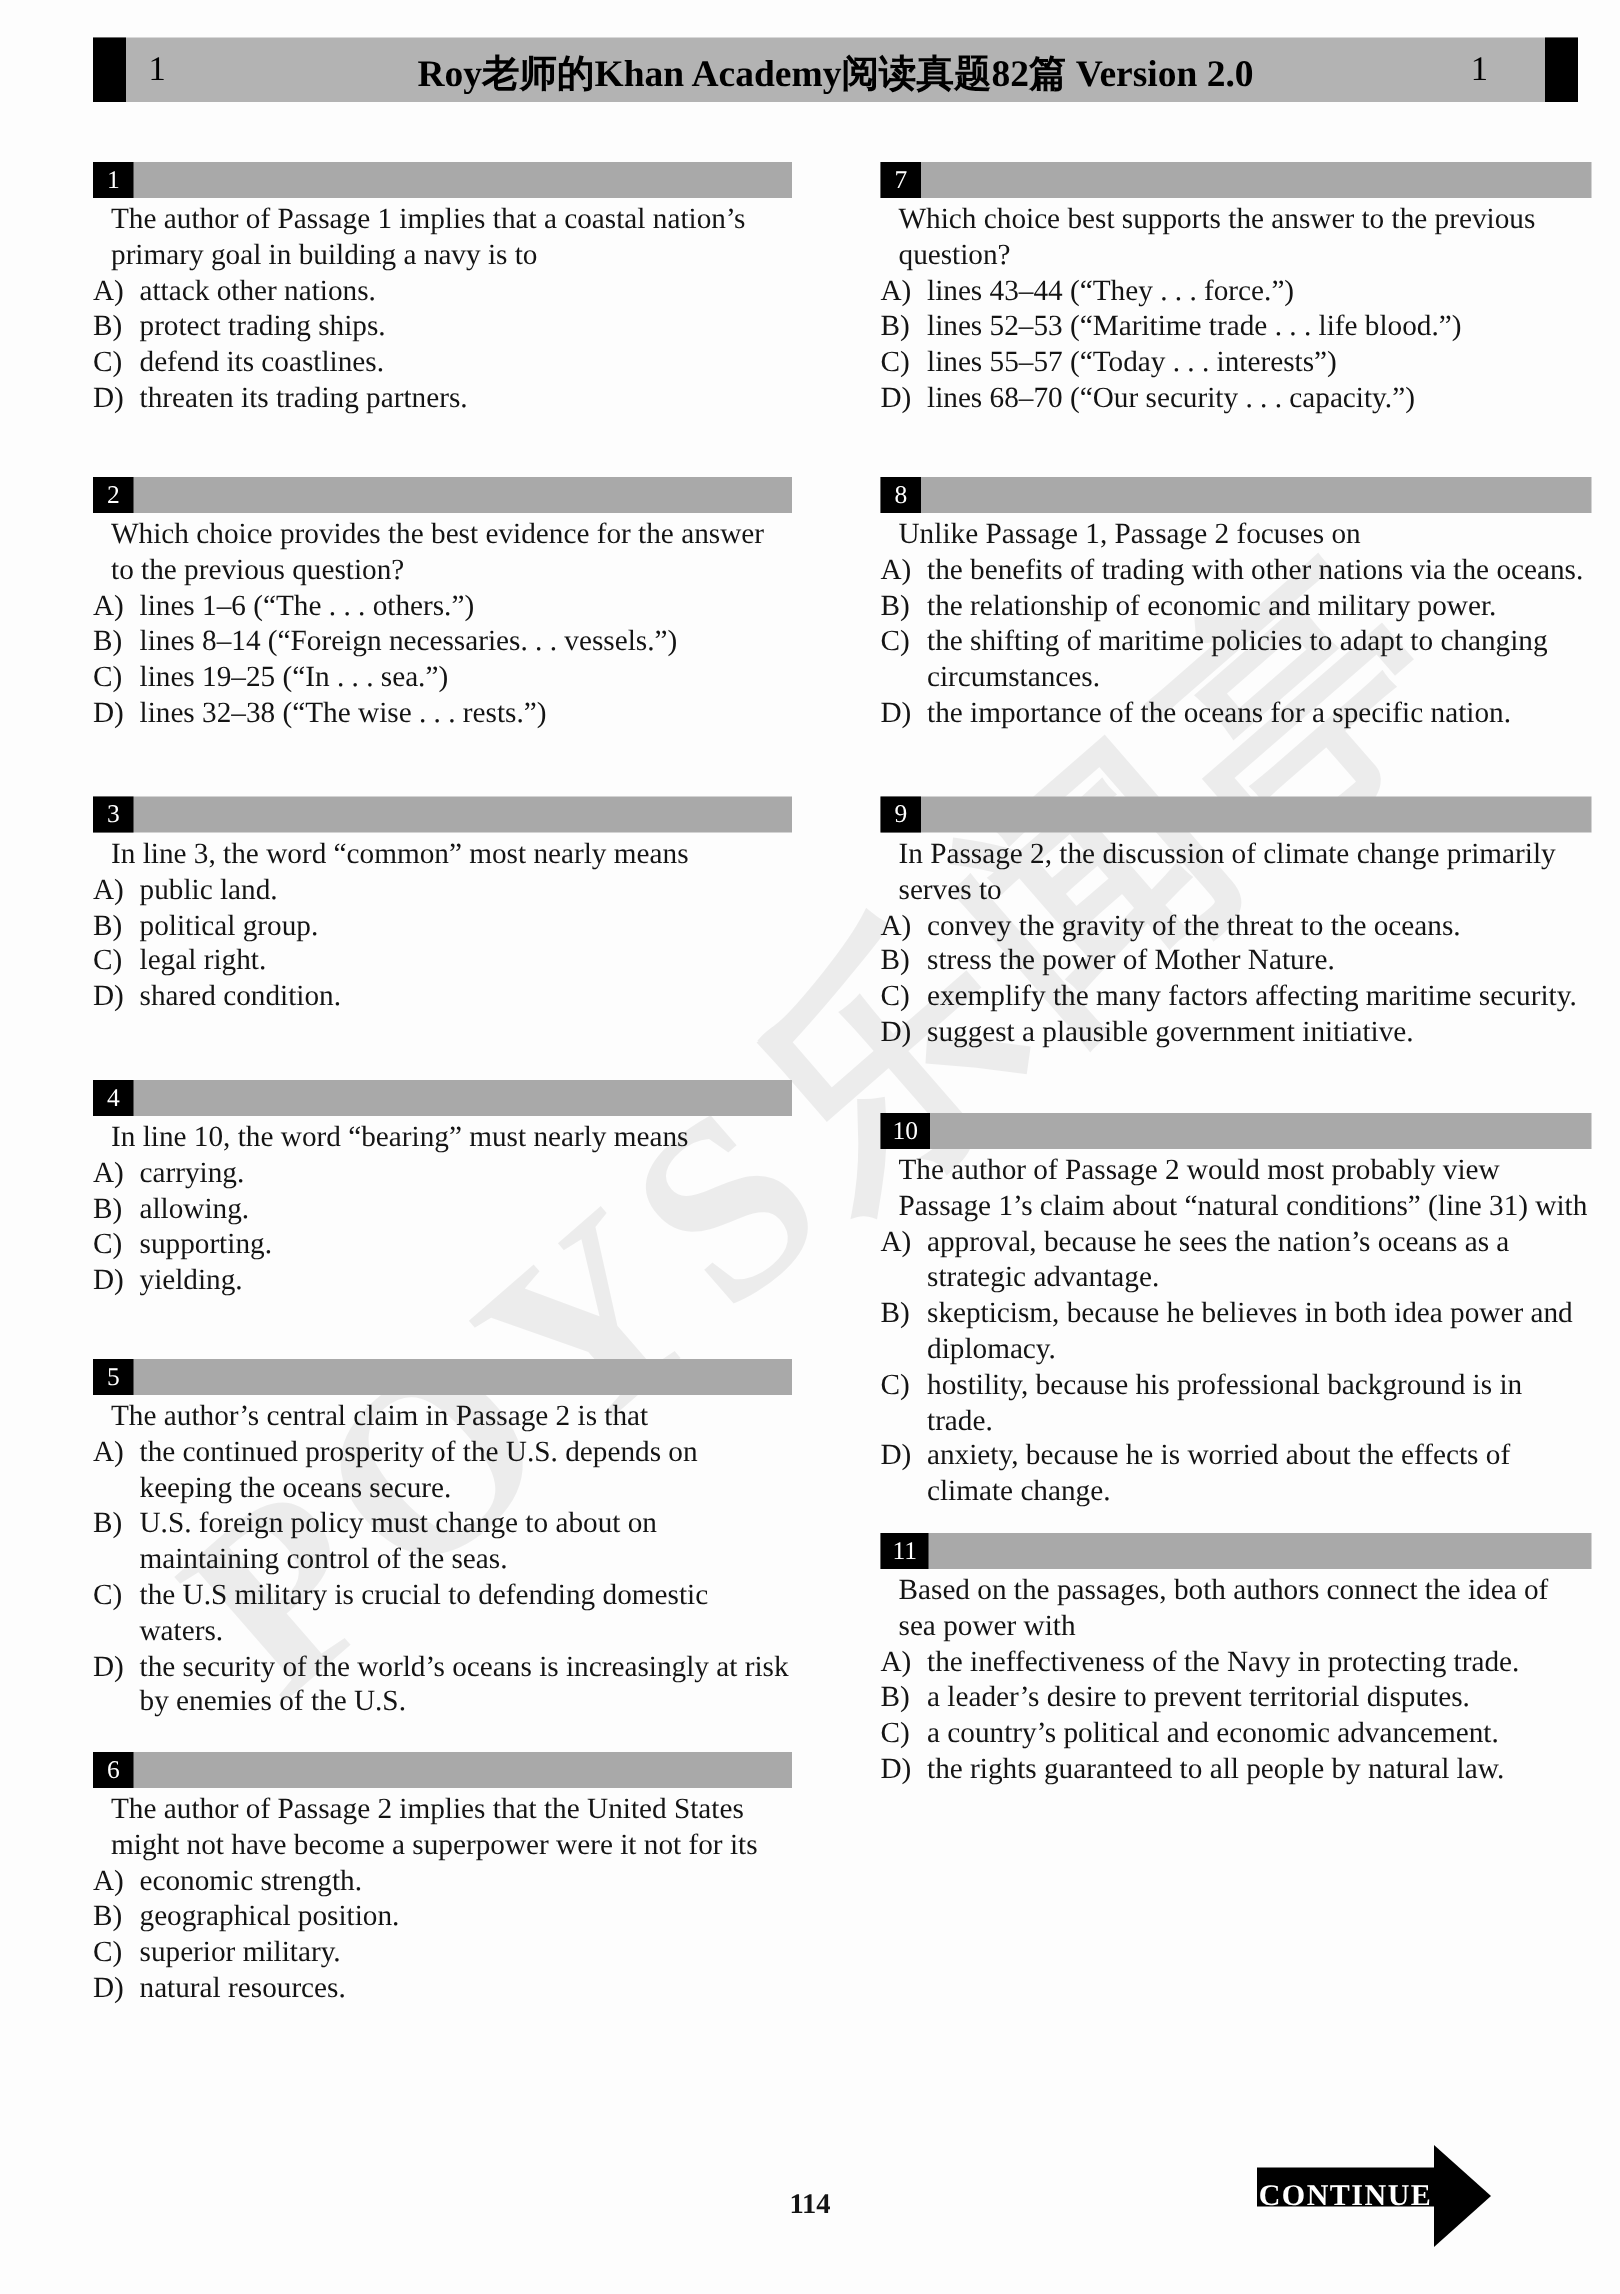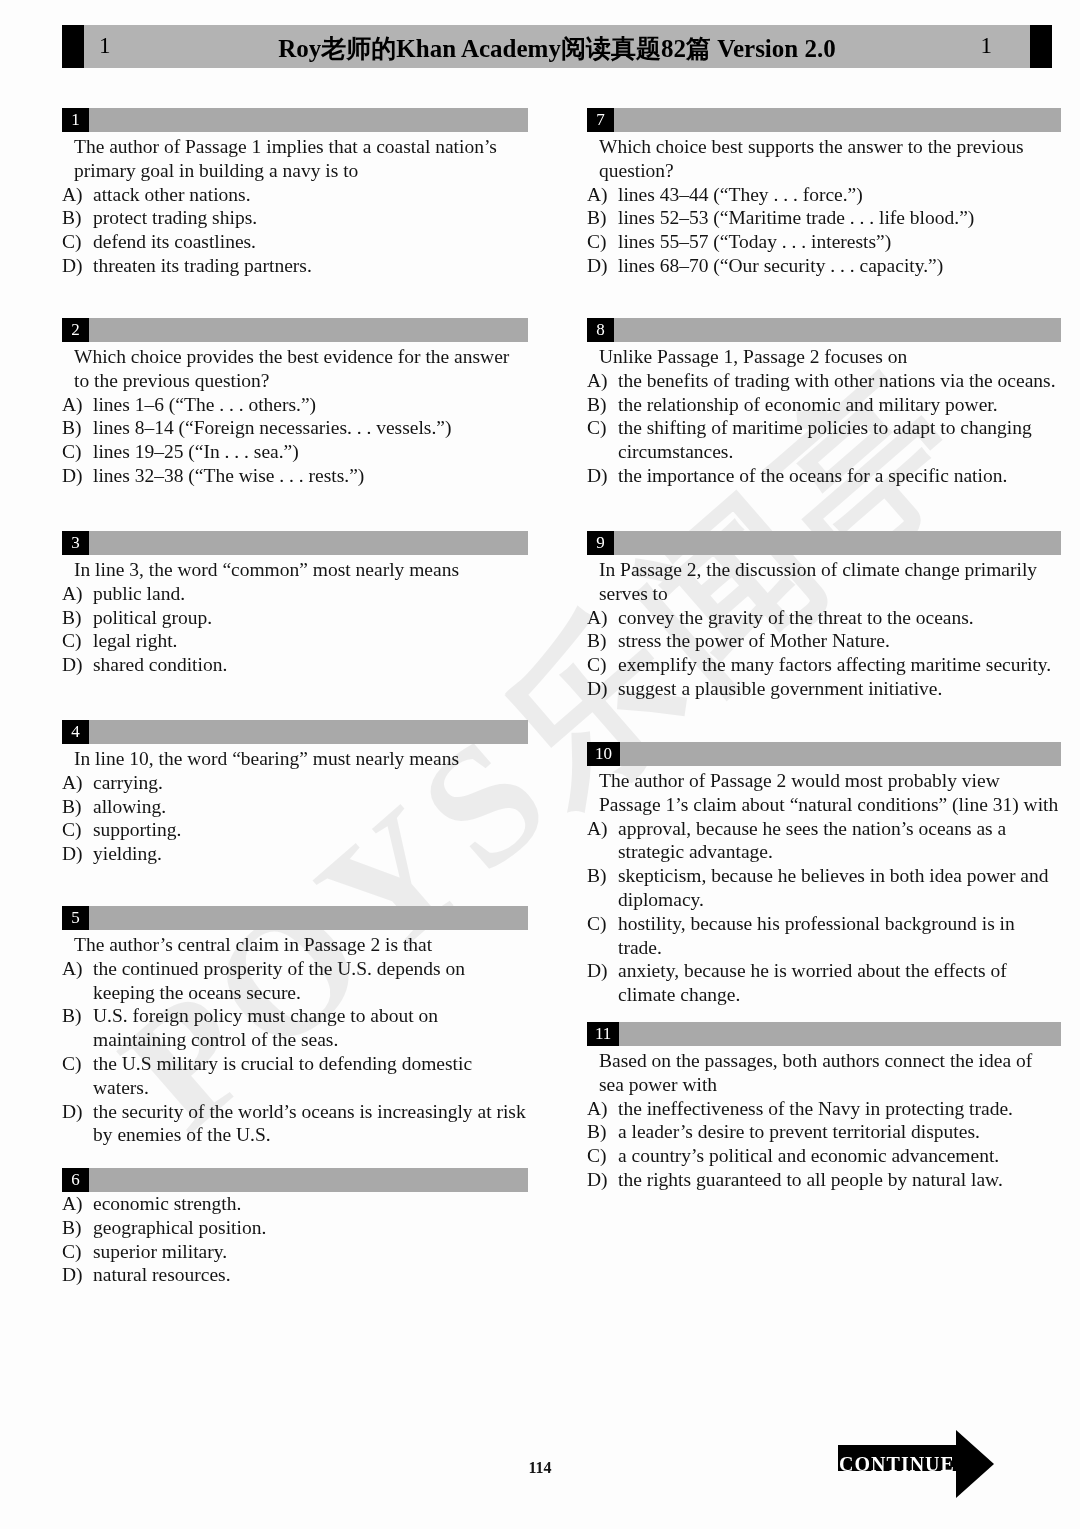--- a/index.html
+++ b/index.html
@@ -56,21 +56,21 @@
     padding:0 8px; min-width:11px; text-align:center;
   }
   .stem  { margin:3px 0 0 12px; font-size:19.5px; line-height:23.8px; }
   .opt   { display:grid; grid-template-columns:31px 1fr; font-size:19.5px; line-height:23.8px; }
   .opt .letter { }
   .opt .otext  { }
 
   
   .page-num {
     position:absolute; left:0; right:0; top:1459px;
-    text-align:center; font-size:16px; font-weight:bold; z-index:2;
+    text-align:center; font-size:19px; font-weight:bold; z-index:2;
   }
   .continue { position:absolute; left:838px; top:1428px; width:160px; height:72px; z-index:2; }
   .continue .bar {
     position:absolute; left:0; top:17px;
     width:118px; height:26px; background:#000;
     color:#fff; font-weight:bold; font-size:20px;
     text-align:center; line-height:38px; letter-spacing:1px;
   }
   .continue .head {
     position:absolute; left:118px; top:2px;
@@ -205,20 +205,21 @@
   <div class="opt">
     <span class="letter">D)</span>
     <span class="otext">the security of the world’s oceans is increasingly at risk by enemies of the U.S.</span>
   </div>
 </section>
 
 <section class="q ql" style="top:1168px">
   <div class="qhead">
     <span class="qnum">6</span>
   </div>
+  <p class="stem">The author of Passage 2 implies that the United States might not have become a superpower were it not for its</p>
   <div class="opt">
     <span class="letter">A)</span>
     <span class="otext">economic strength.</span>
   </div>
   <div class="opt">
     <span class="letter">B)</span>
     <span class="otext">geographical position.</span>
   </div>
   <div class="opt">
     <span class="letter">C)</span>

